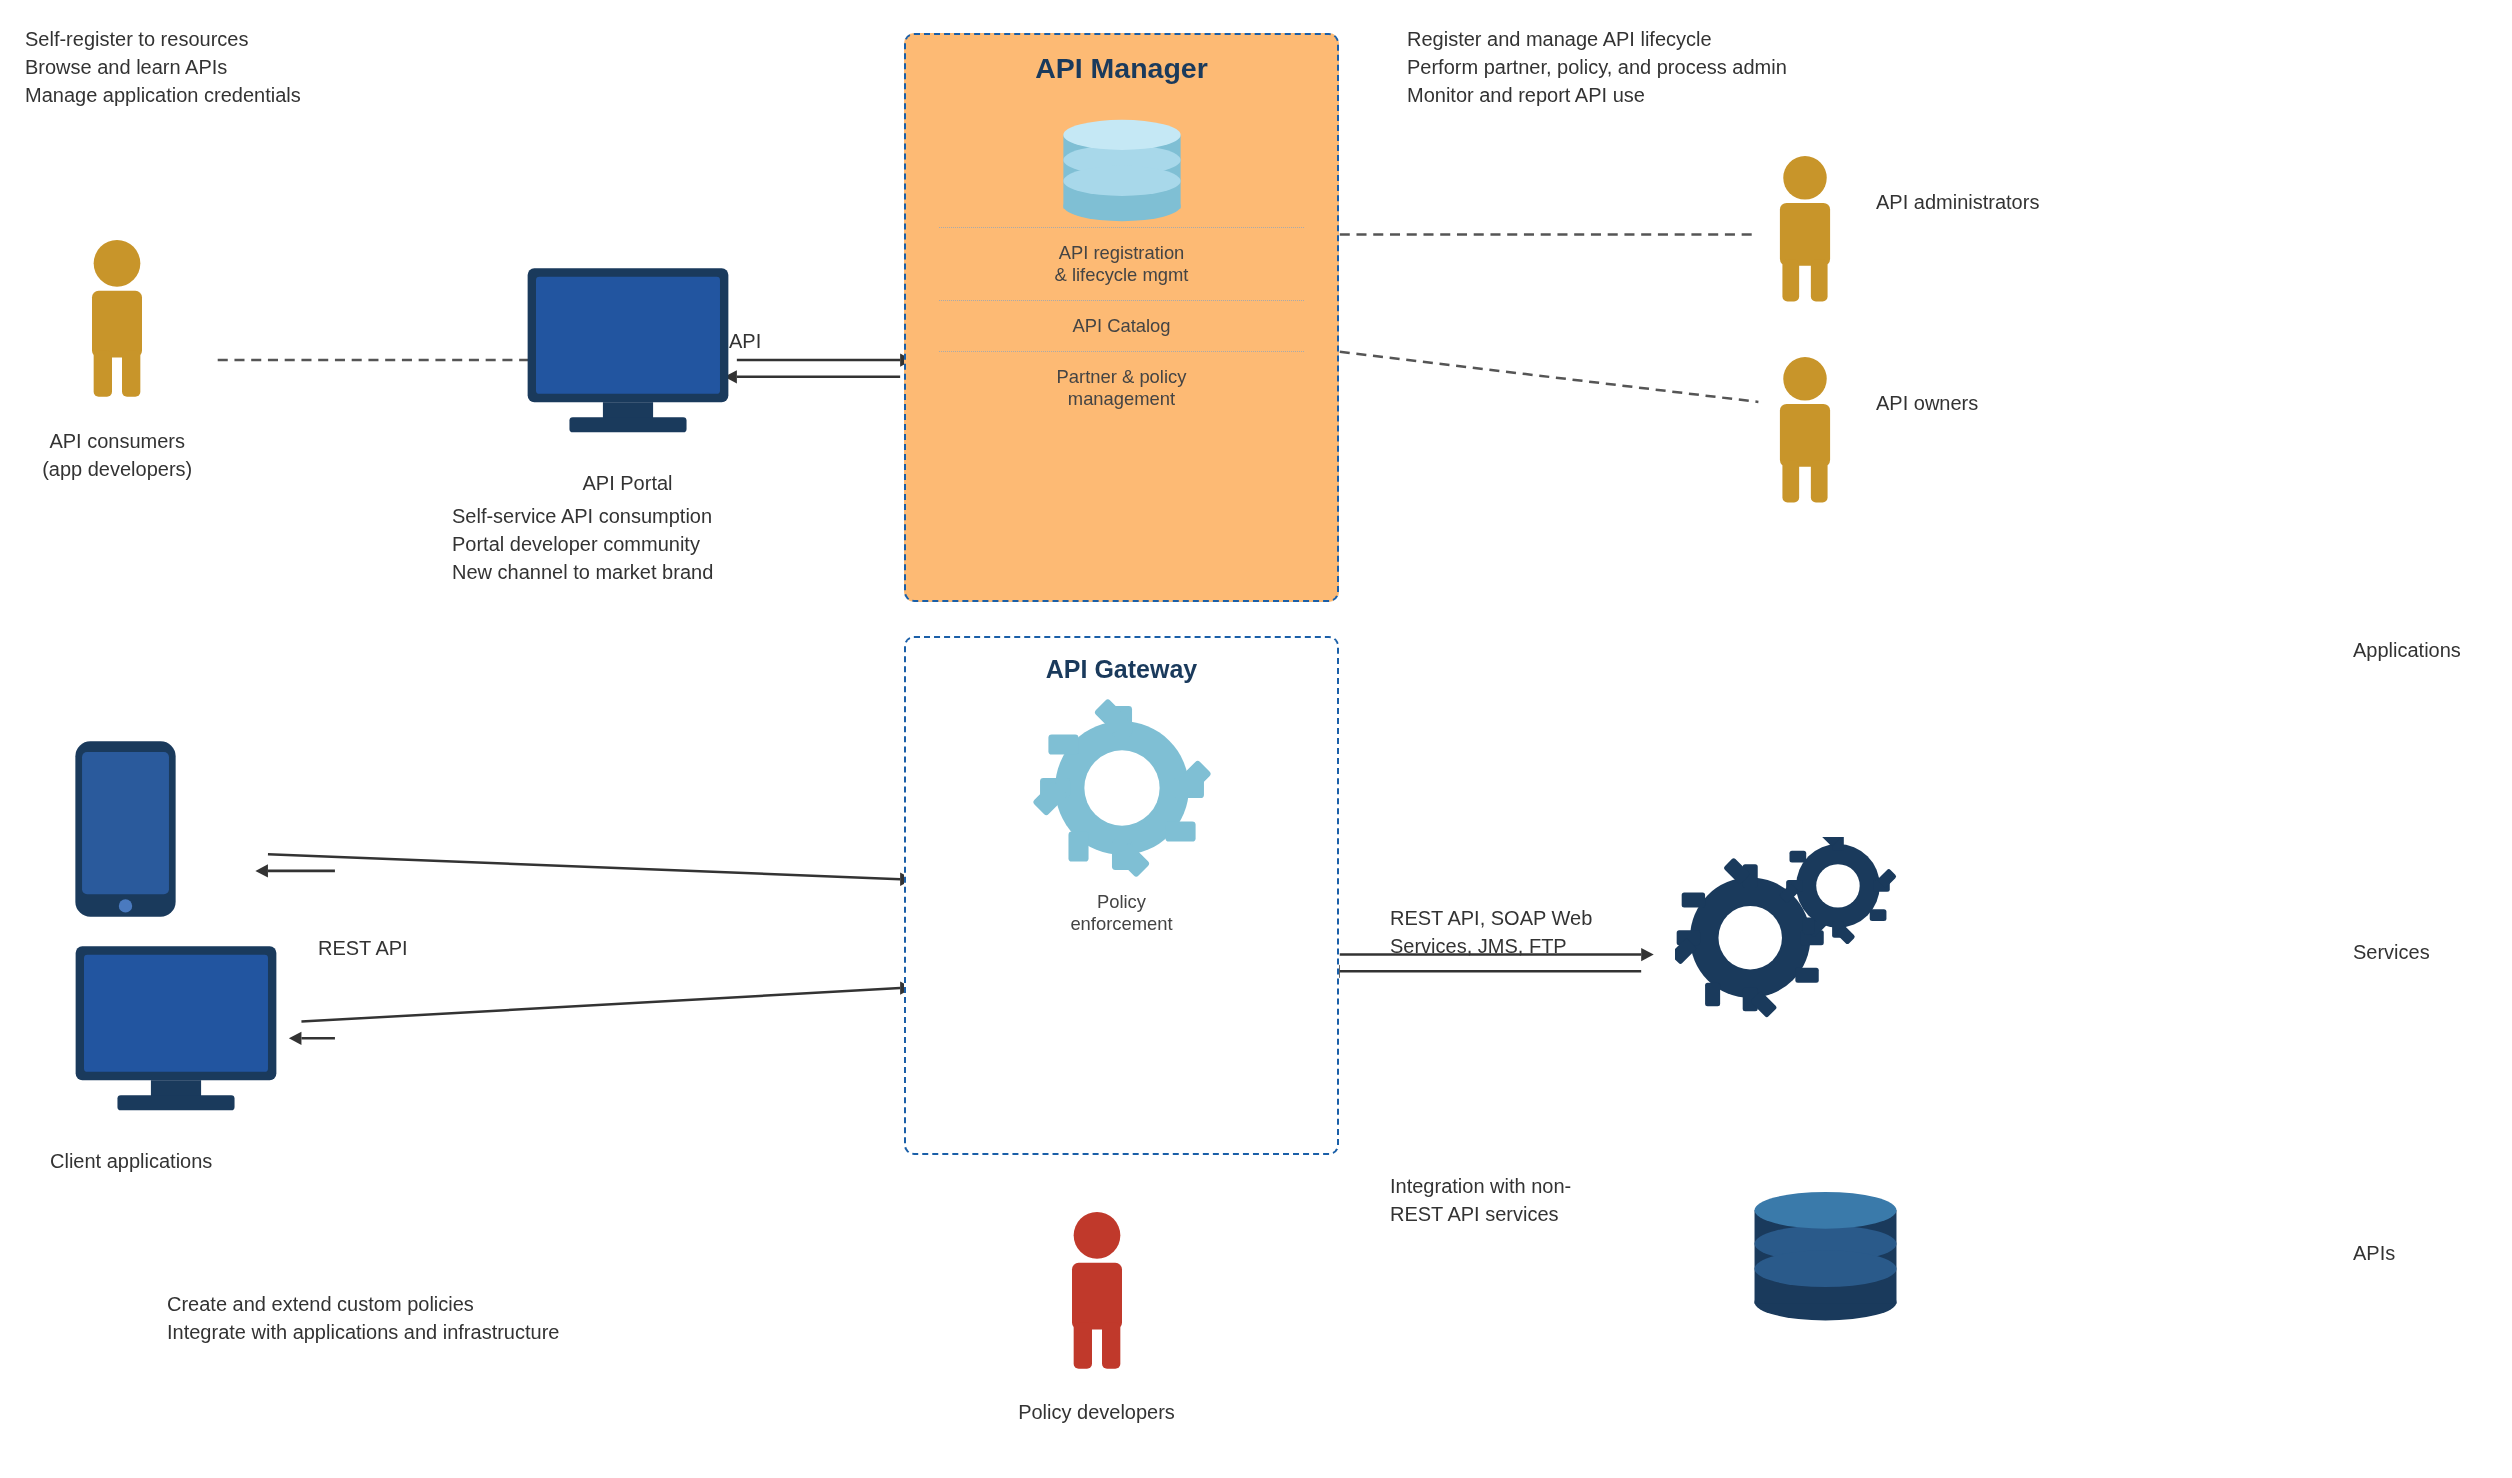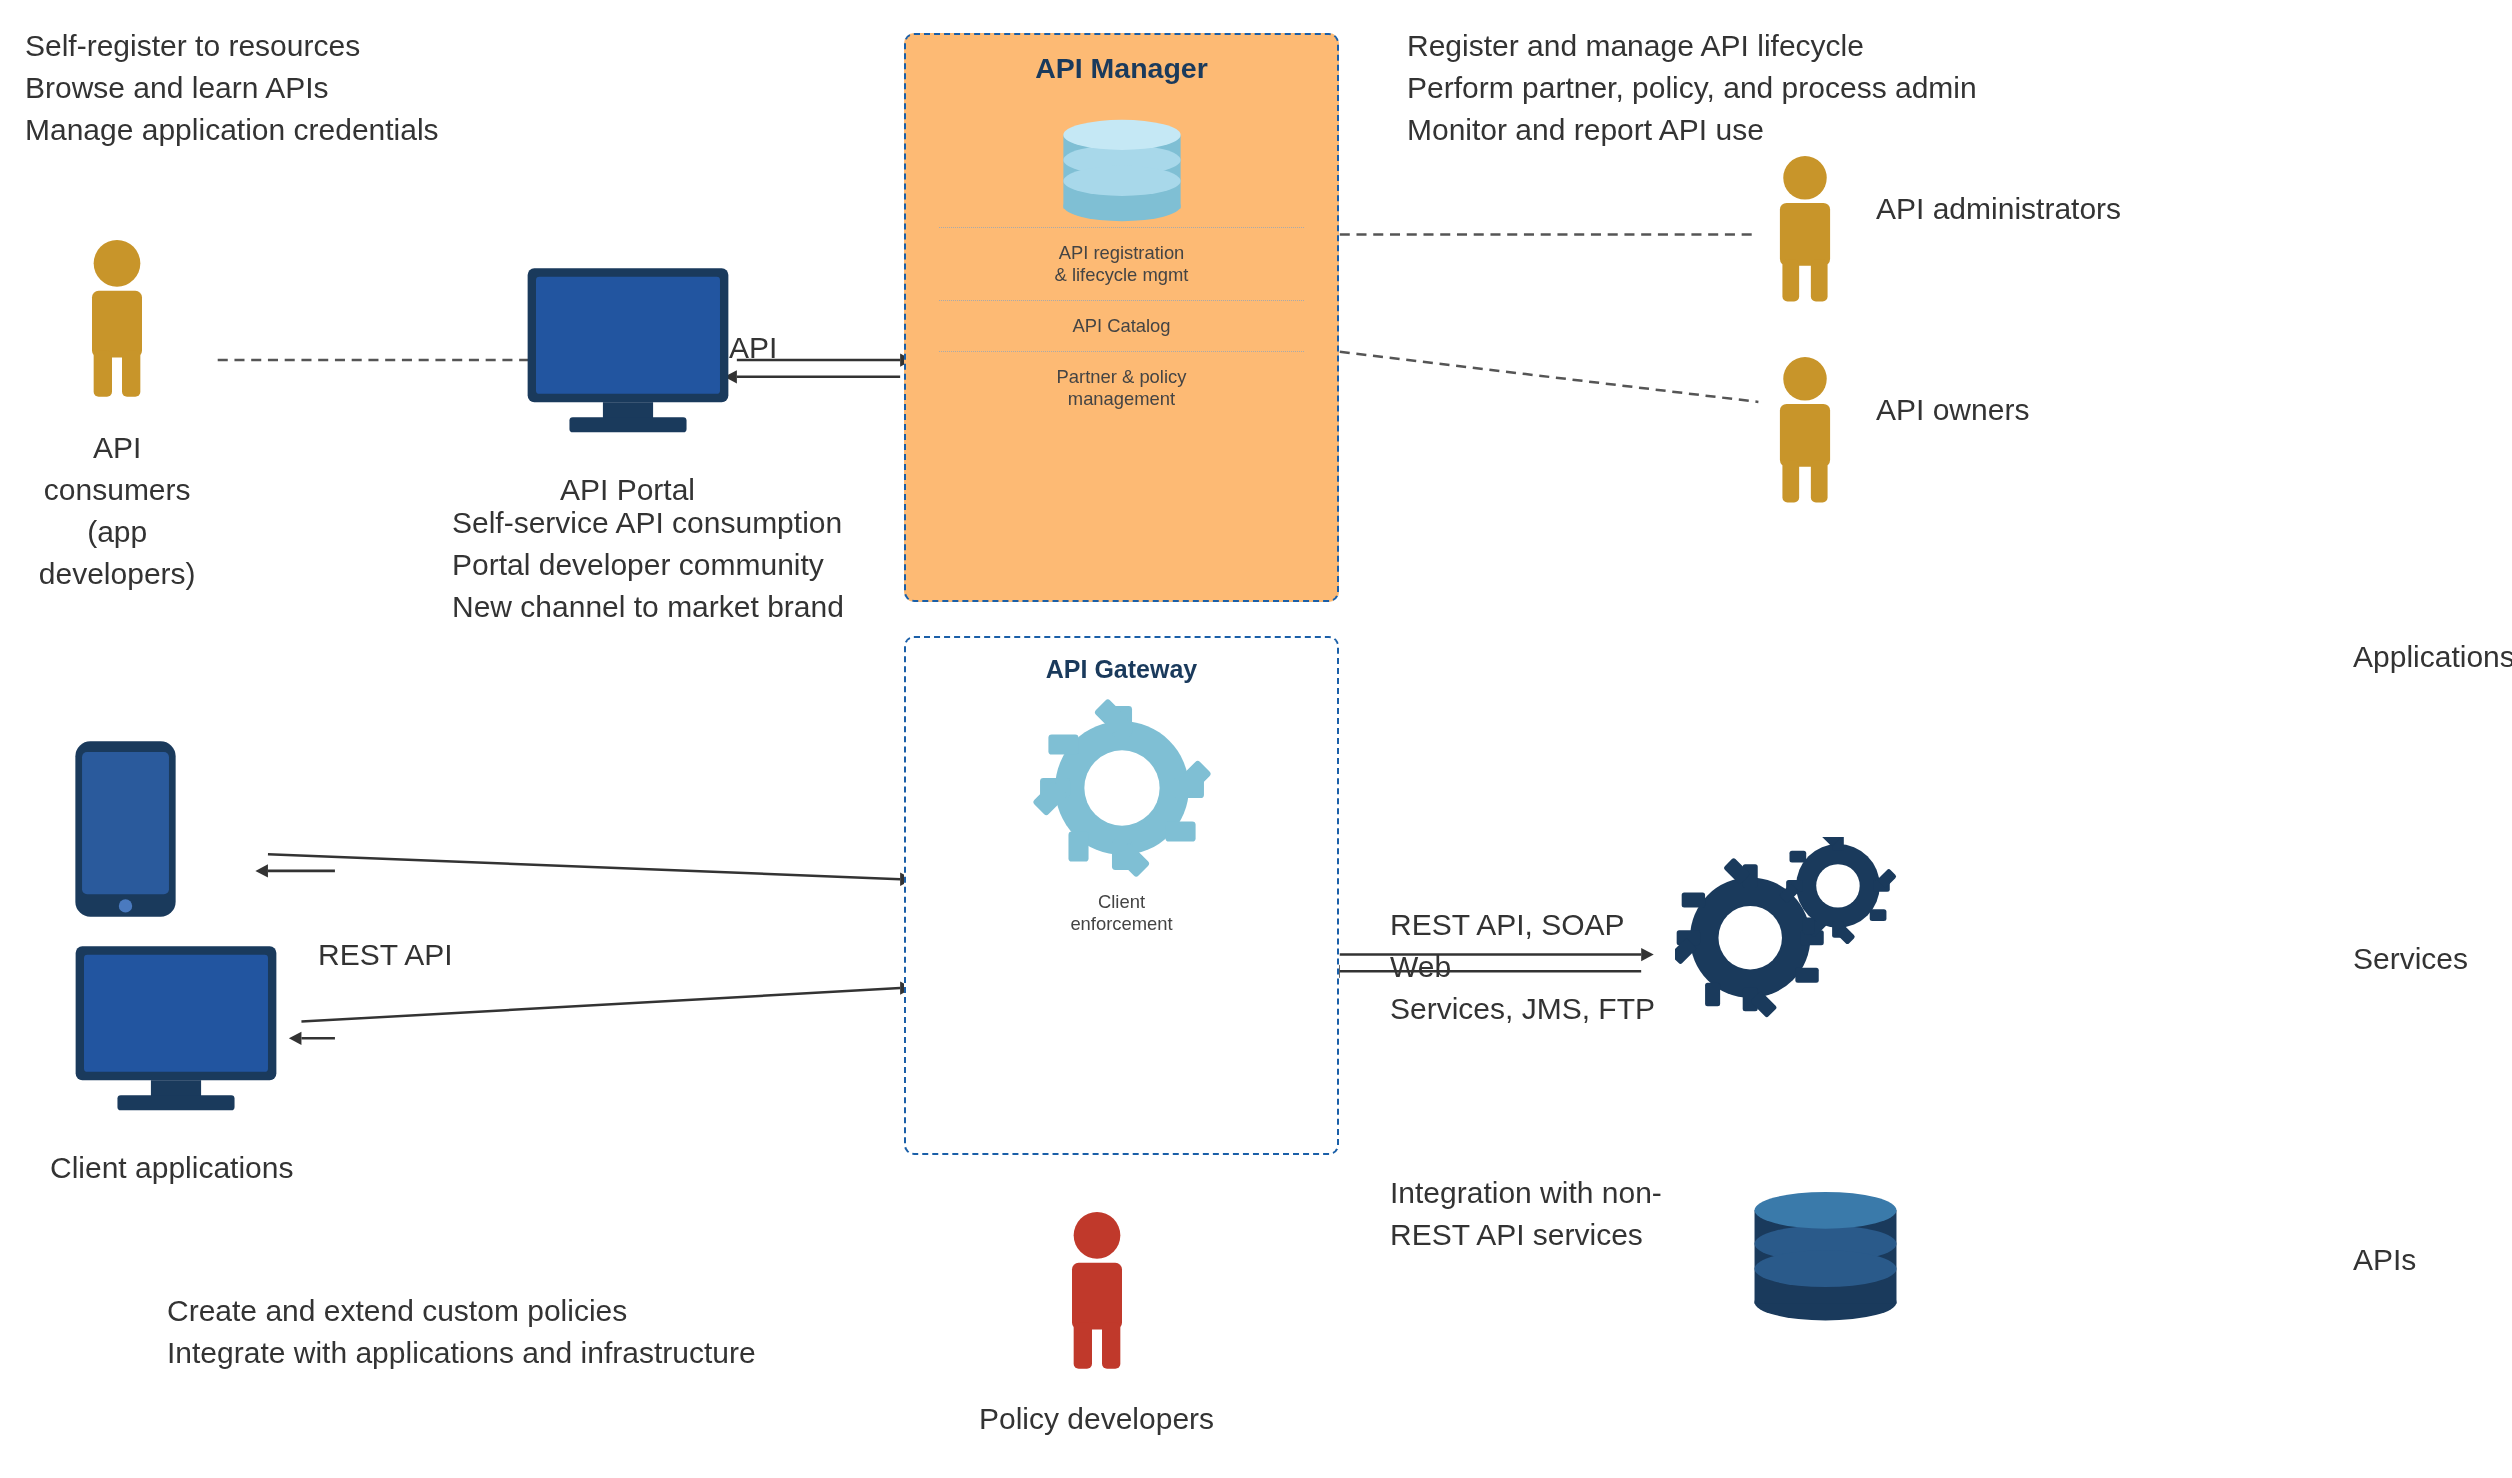--- a/index.html
+++ b/index.html
@@ -11,21 +11,21 @@
       position: relative;
       overflow: hidden;
     }
     .diagram {
       position: relative;
       width: 2512px;
       height: 1478px;
     }
     .text-block {
       position: absolute;
-      font-size: 30px;
+      font-size: 20px;
       line-height: 1.4;
       color: #333;
     }
     .text-center {
       text-align: center;
     }
 
     
     .api-manager-box {
       position: absolute;
@@ -222,21 +222,21 @@
         <rect x="-98" y="-12" width="36" height="24" rx="4" fill="#7fbfd4"></rect>
         <rect x="40" y="-88" width="24" height="36" rx="4" fill="#7fbfd4" transform="rotate(45)"></rect>
         <rect x="40" y="-88" width="24" height="36" rx="4" fill="#7fbfd4" transform="rotate(90)"></rect>
         <rect x="40" y="-88" width="24" height="36" rx="4" fill="#7fbfd4" transform="rotate(135)"></rect>
         <rect x="40" y="-88" width="24" height="36" rx="4" fill="#7fbfd4" transform="rotate(180)"></rect>
         <rect x="40" y="-88" width="24" height="36" rx="4" fill="#7fbfd4" transform="rotate(225)"></rect>
         <rect x="40" y="-88" width="24" height="36" rx="4" fill="#7fbfd4" transform="rotate(270)"></rect>
         <rect x="40" y="-88" width="24" height="36" rx="4" fill="#7fbfd4" transform="rotate(315)"></rect>
       </g>
     </svg>
-    <div class="manager-label" style="white-space:pre-line;">Client
+    <div class="manager-label" style="white-space:pre-line;">Policy
 enforcement</div>
   </div>
 
   <div style="position:absolute; left:1759px; top:151px;">
     <svg width="92" height="159" viewBox="0 0 110 190">
       <circle cx="55" cy="32" r="26" fill="#c8952a"></circle>
       <rect x="25" y="62" width="60" height="75" rx="8" fill="#c8952a"></rect>
       <rect x="28" y="130" width="20" height="50" rx="6" fill="#c8952a"></rect>
       <rect x="62" y="130" width="20" height="50" rx="6" fill="#c8952a"></rect>
     </svg>

